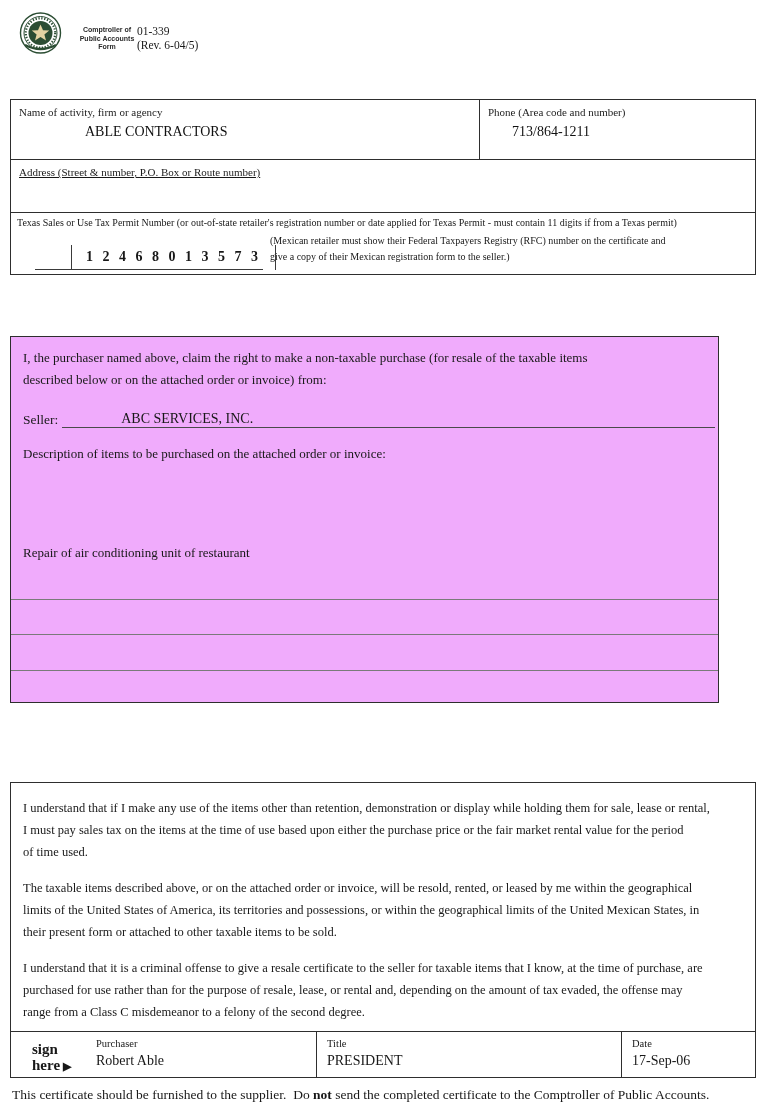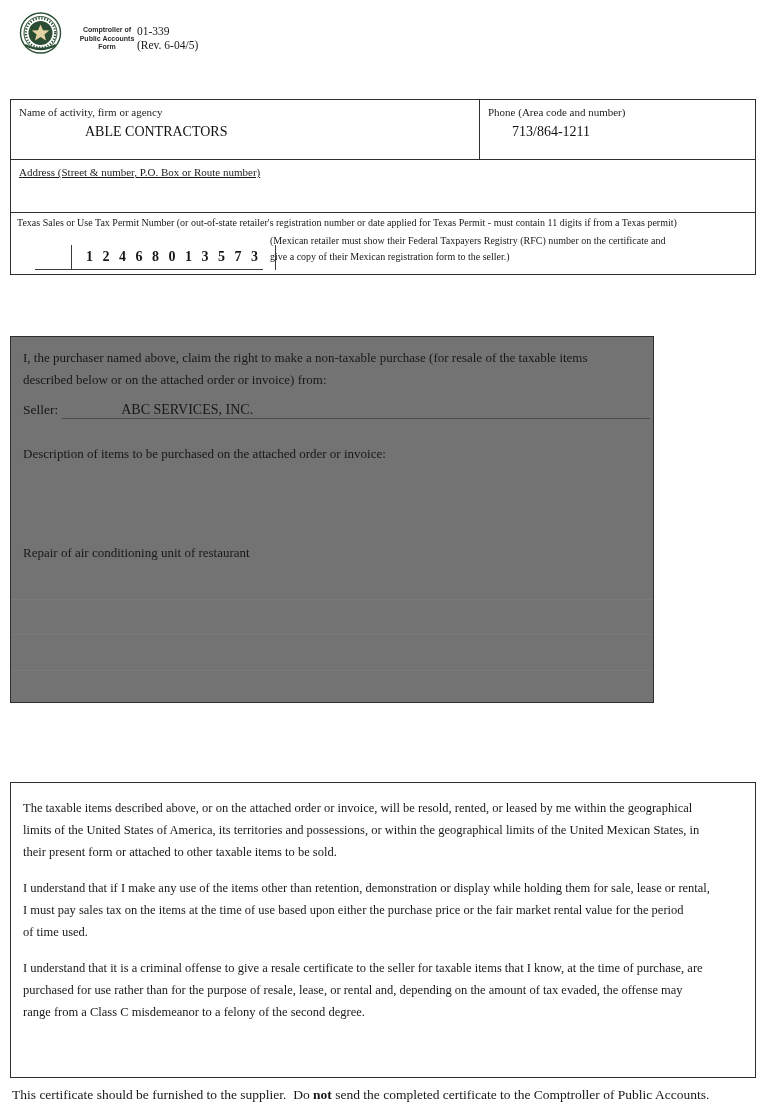--- a/index.html
+++ b/index.html
@@ -39,24 +39,24 @@
   .permit-lbl { position:absolute; top:4px; left:6px; right:4px; font-size:10px; white-space:nowrap; }
   .mex-note { position:absolute; left:244px; top:20px; font-size:10px; line-height:16px; white-space:pre-line;margin-left:15px; }
   .digits-wrap { position:absolute; left:24px; top:32px; width:228px; height:25px; border-bottom:1px solid #3a3a3a; }
   .digits {
     display:inline-block; margin-left:36px; height:25px; line-height:24px;
     border-left:1px solid #3a3a3a; border-right:1px solid #3a3a3a;
     padding:0 14px; font-size:14px; font-weight:bold; letter-spacing:3px; white-space:nowrap;
   }
 
   
-  .boxB { position:absolute; top:336px; left:10px; width:644px; border:1px solid #2e2e2e; background:#737373; }
+  .boxB { position:absolute; top:336px; left:10px; width:709px; border:1px solid #2e2e2e; background:#f0abfc; }
   .secB1 { height:226px; position:relative; }
   .claim { padding:10px 14px 0 12px; font-size:13px; line-height:22px; white-space:pre-line; }
-  .frow { display:flex; align-items:flex-start; margin:0 3px 0 12px; height:26px; }
+  .frow { display:flex; align-items:flex-end; margin:0 3px 0 12px; height:26px; }
   .frow .flbl { font-size:13.5px; white-space:nowrap; }
   .frow .uline { flex:1; border-bottom:1px solid #4a4a4a; font-size:14px; }
   .frow-seller { margin-top:11px; }
   .frow-seller .uline { margin-left:4px; padding-left:59px; }
   .frow-street { margin-top:8px; }
   .frow-street .uline { margin-left:10px; padding-left:9px; }
   .frow-city { margin-top:8px; }
   .frow-city .uline { margin-left:24px; padding-left:8px; }
   .desc-lbl { margin:18px 12px 0; font-size:13px; }
   .desc-val { position:absolute; bottom:2px; left:12px; font-size:13px; }
@@ -143,29 +143,49 @@
       <div class="desc-val">Repair of air conditioning unit of restaurant</div>
     </div>
     <div class="rule er37"></div>
     <div class="rule er35"></div>
     <div class="rule er36"></div>
     <div class="er31"></div>
   </div>
 
   <div class="boxC">
     <div class="paras">
+      <p>I understand that if I make any use of the items other than retention, demonstration or display while holding them for sale, lease or rental,
+I must pay sales tax on the items at the time of use based upon either the purchase price or the fair market rental value for the period
+of time used.</p>
       <p>The taxable items described above, or on the attached order or invoice, will be resold, rented, or leased by me within the geographical
 limits of the United States of America, its territories and possessions, or within the geographical limits of the United Mexican States, in
 their present form or attached to other taxable items to be sold.</p>
-      <p>I understand that if I make any use of the items other than retention, demonstration or display while holding them for sale, lease or rental,
-I must pay sales tax on the items at the time of use based upon either the purchase price or the fair market rental value for the period
-of time used.</p>
       <p>I understand that it is a criminal offense to give a resale certificate to the seller for taxable items that I know, at the time of purchase, are
 purchased for use rather than for the purpose of resale, lease, or rental and, depending on the amount of tax evaded, the offense may
 range from a Class C misdemeanor to a felony of the second degree.</p>
+    </div>
+    <div class="sigrow">
+      <div class="sig-left">
+        <div class="sign-here">
+          <span>sign</span><br>
+          <span>here</span><span class="arrow">▶</span>
+        </div>
+        <div class="sig-col">
+          <div class="sig-lbl">Purchaser</div>
+          <div class="sig-val">Robert Able</div>
+        </div>
+      </div>
+      <div class="sig-mid">
+        <div class="sig-lbl">Title</div>
+        <div class="sig-val">PRESIDENT</div>
+      </div>
+      <div class="sig-right">
+        <div class="sig-lbl">Date</div>
+        <div class="sig-val">17-Sep-06</div>
+      </div>
     </div>
   </div>
 
   <div class="footer">
     <span>This certificate should be furnished to the supplier.&nbsp; Do </span><b>not</b><span> send the completed certificate to the Comptroller of Public Accounts.</span>
   </div>
 
 </div>
 
 </body></html>

